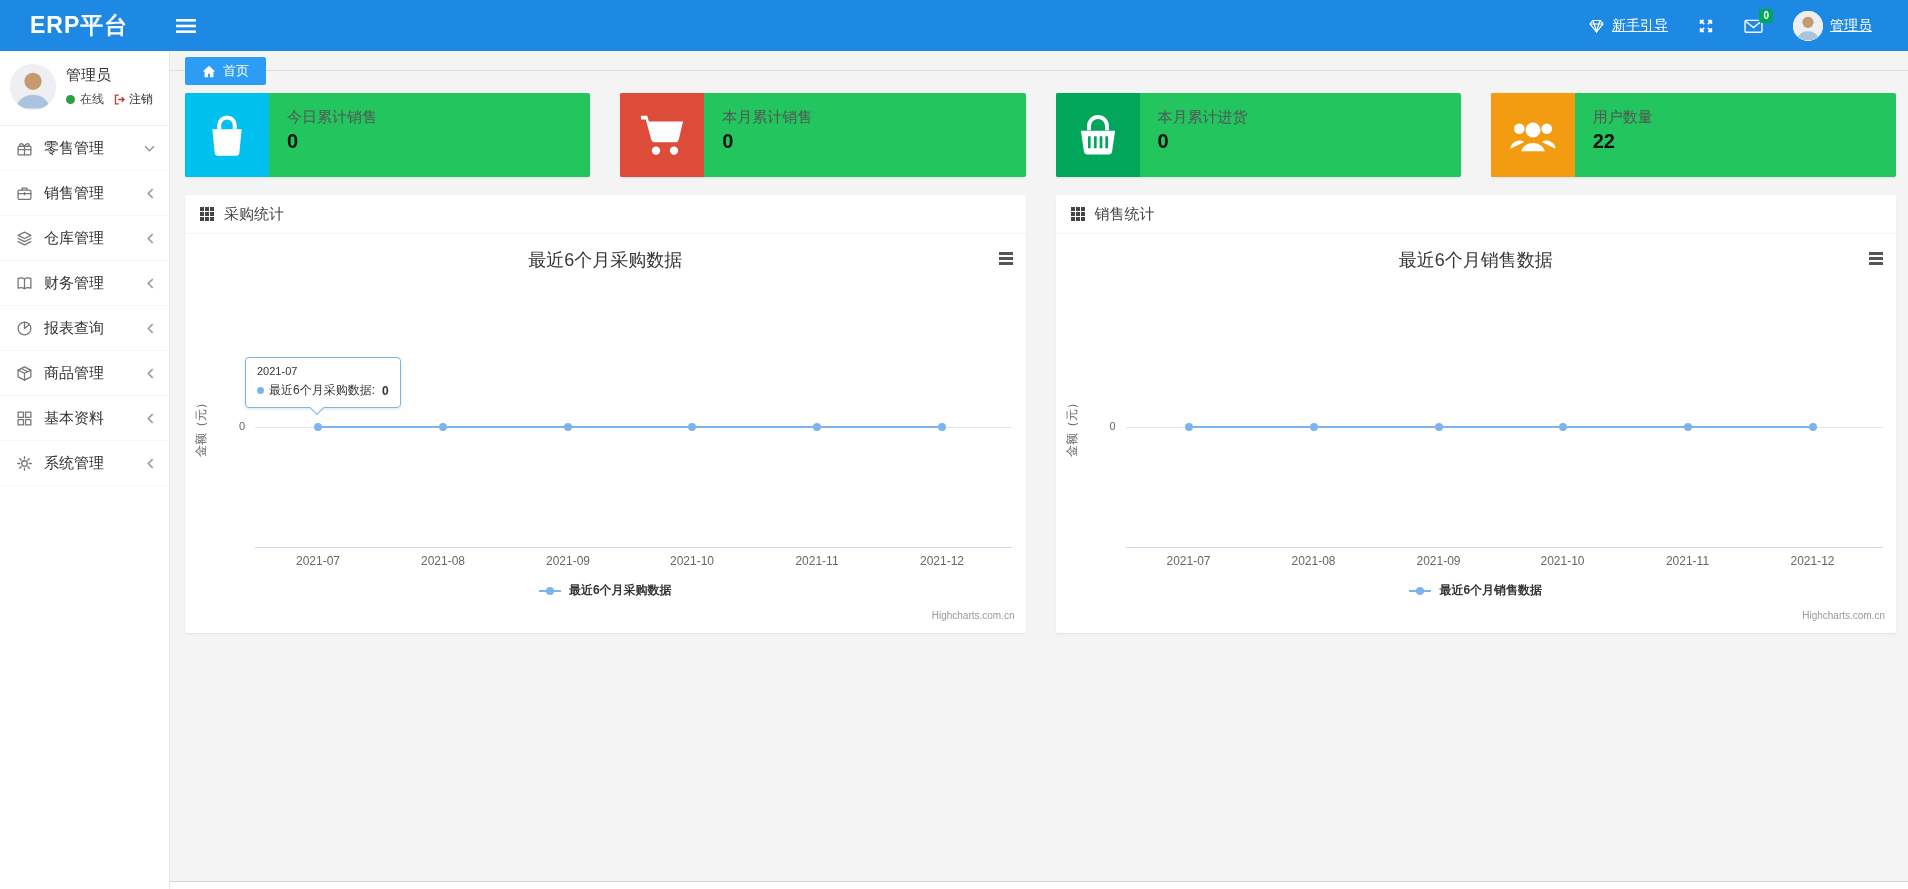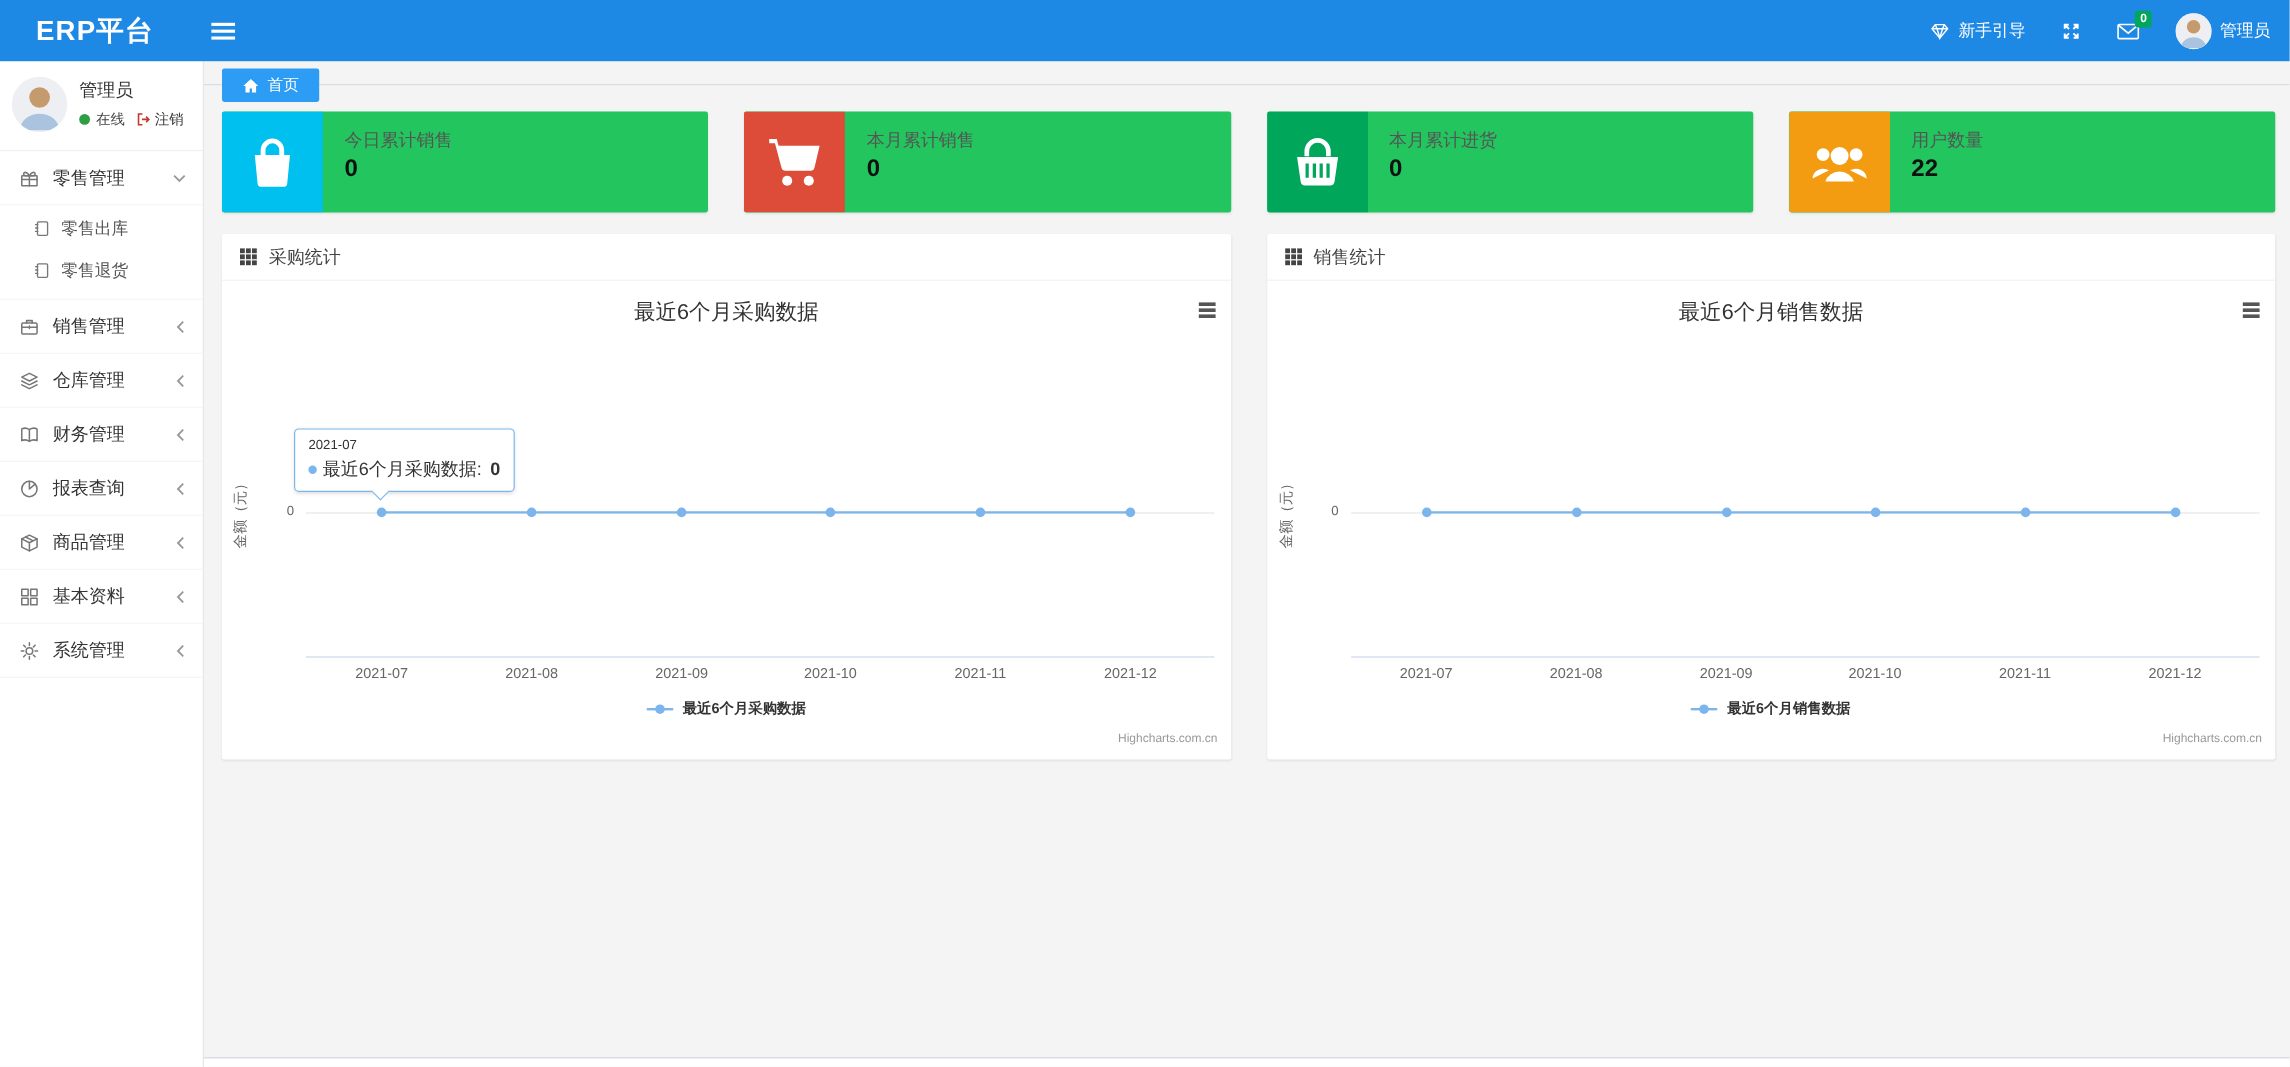--- a/index.html
+++ b/index.html
@@ -2,21 +2,21 @@
 <html><head>
 <meta charset="utf-8">
 <style>
   * { box-sizing: border-box; margin: 0; padding: 0; }
   html,body { width:1908px; height:889px; overflow:hidden; font-family:"Liberation Sans","DejaVu Sans",sans-serif; background:#f4f4f4; }
 
   
   .navbar { position:absolute; top:0; left:0; width:1908px; height:51px; background:#1e88e5; display:flex; align-items:center; color:#fff; z-index:30; }
   .brand { margin-left:30px; font-size:23px; font-weight:bold; letter-spacing:1px; }
   .nav-burger { margin-left:48px; cursor:pointer; display:flex; }
-  .nav-right { margin-left:auto; display:flex; align-items:center; gap:30px; padding-right:16px; font-size:14px; }
+  .nav-right { margin-left:auto; display:flex; align-items:center; gap:30px; padding-right:36px; font-size:14px;text-decoration:underline; }
   .nav-item { display:flex; align-items:center; gap:7px; cursor:pointer; }
   .msg-wrap { position:relative; }
   .msg-badge { position:absolute; top:-9px; right:-10px; background:#00a65a; color:#fff; font-size:10px; line-height:1; padding:2px 4px; border-radius:3px; font-weight:bold; }
   .avatar { width:30px; height:30px; border-radius:50%; background:#eef2f6; overflow:hidden; display:inline-flex; align-items:center; justify-content:center; }
 
   
   .sidebar { position:absolute; top:51px; left:0; width:170px; bottom:0; background:#fff; border-right:1px solid #e4e6e8; z-index:20; }
   .user-panel { display:flex; gap:10px; padding:13px 10px 15px 10px; align-items:center; }
   .user-panel .avatar { width:46px; height:46px; }
   .user-meta { display:flex; flex-direction:column; gap:6px; }
@@ -55,21 +55,21 @@
   .mark { position:absolute; width:8px; height:8px; border-radius:50%; }
   .xaxis { position:absolute; height:1px; background:#ccd6eb; }
   .xlab { position:absolute; width:90px; text-align:center; font-size:12px; color:#666; }
   .legend { position:absolute; left:0; width:100%; top:348px; display:flex; align-items:center; justify-content:center; gap:8px; font-size:12px; font-weight:bold; color:#333; cursor:pointer; }
   .lsym { position:relative; width:22px; height:10px; }
   .lsym .l { position:absolute; top:4px; left:0; width:22px; height:2px; }
   .lsym .d { position:absolute; top:1px; left:7px; width:8px; height:8px; border-radius:50%; }
   .credits { position:absolute; right:11px; top:376px; font-size:10px; color:#999; cursor:pointer; }
   .tooltip { position:absolute; background:rgba(255,255,255,.96); border:1px solid #7cb5ec; border-radius:4px; padding:7px 11px 8px 11px; box-shadow:0 1px 3px rgba(0,0,0,.12); z-index:5; }
   .tt-date { font-size:11px; color:#333; }
-  .tt-line { font-size:15px; color:#333; margin-top:5px; display:flex; align-items:center; gap:5px; }
+  .tt-line { font-size:12px; color:#333; margin-top:5px; display:flex; align-items:center; gap:5px; }
   .tt-line b { margin-left:2px; }
   .tt-dot { width:7px; height:7px; border-radius:50%; display:inline-block; }
   .tt-arrow { position:absolute; bottom:-6px; width:10px; height:10px; background:#fff; border-right:1px solid #7cb5ec; border-bottom:1px solid #7cb5ec; transform:rotate(45deg); }
   .footer-strip { position:absolute; left:0; right:0; bottom:0; height:8px; background:#fff; border-top:1px solid #d2d6de; }
   svg { display:block; }
 </style>
 </head>
 <body>
 
 <div class="navbar">
@@ -156,40 +156,20 @@
               <path d="M8 6C6.5 3.6 5 3 4 3.7 3 4.5 3.5 6 5 6zM8 6c1.5-2.4 3-3 4-2.3 1 .8.5 2.3-1 2.3z"></path>
             </svg>
           </span>
           <span>零售管理</span>
           <span class="chev">
             <svg width="11" height="9" viewBox="0 0 10 8" fill="none" stroke="#999" stroke-width="1.4">
               <path d="M1 2l4 4 4-4"></path>
             </svg>
           </span>
         </div>
-        <ul class="submenu" style="list-style: none;">
-          <li class="submenu-item">
-            <span>
-              <svg width="15" height="15" viewBox="0 0 16 16" fill="none" stroke="#777" stroke-width="1.2" stroke-linejoin="round" stroke-linecap="round">
-                <rect x="4.5" y="2" width="9" height="12" rx="1"></rect>
-                <path d="M2.8 4.5h2M2.8 7.5h2M2.8 10.5h2"></path>
-              </svg>
-            </span>
-            <span>零售出库</span>
-          </li>
-          <li class="submenu-item">
-            <span>
-              <svg width="15" height="15" viewBox="0 0 16 16" fill="none" stroke="#777" stroke-width="1.2" stroke-linejoin="round" stroke-linecap="round">
-                <rect x="4.5" y="2" width="9" height="12" rx="1"></rect>
-                <path d="M2.8 4.5h2M2.8 7.5h2M2.8 10.5h2"></path>
-              </svg>
-            </span>
-            <span>零售退货</span>
-          </li>
-        </ul>
       </li>
       <li>
         <div class="menu-item">
           <span>
             <svg width="17" height="17" viewBox="0 0 16 16" fill="none" stroke="#777" stroke-width="1.2" stroke-linejoin="round" stroke-linecap="round">
               <rect x="2" y="4.8" width="12" height="8.7" rx="1"></rect>
               <path d="M5.8 4.8V3h4.4v1.8M2 8.2h12M8 7.2v2"></path>
             </svg>
           </span>
           <span>销售管理</span>

